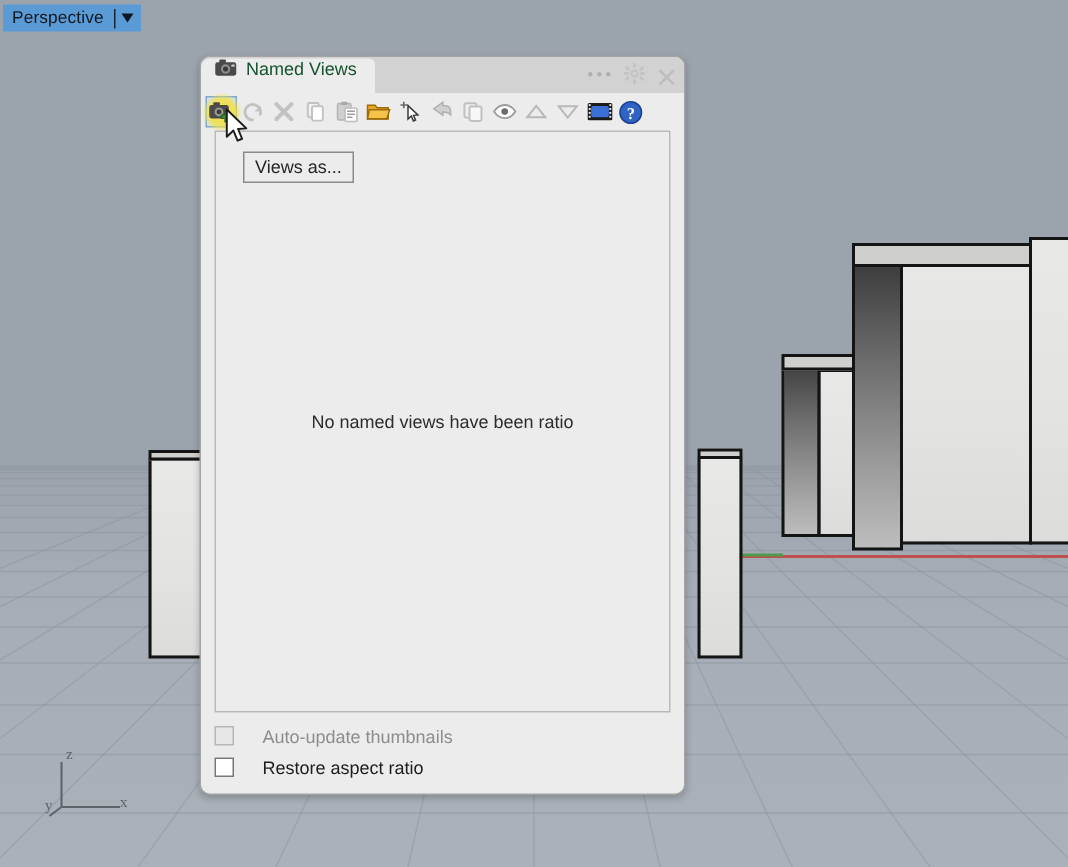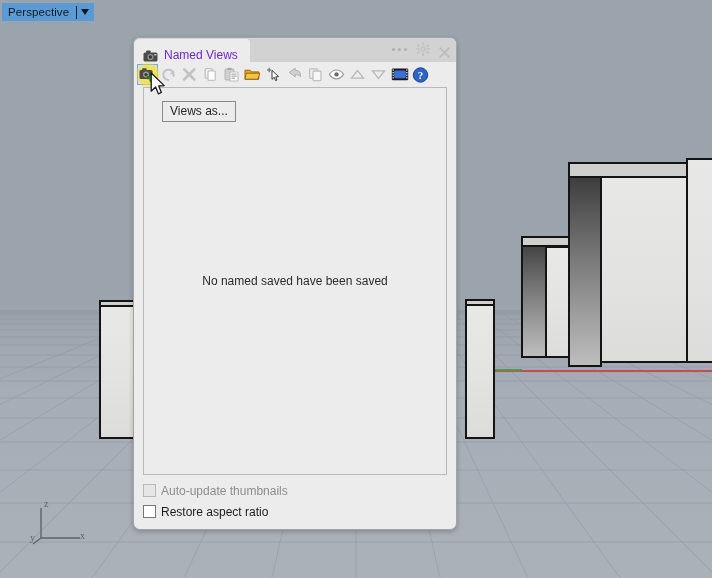--- a/index.html
+++ b/index.html
@@ -144,29 +144,29 @@
     height: 24px;
     background: #d2d2d2;
     border-top-left-radius: 6px;
     border-top-right-radius: 6px;
     display: flex;
     align-items: flex-end;
     flex: 0 0 auto;
   }
   .tab {
     display: flex;
-    align-items: flex-end;
+    align-items: flex-start;
     gap: 6px;
     height: 23px;
     padding: 0 12px 0 9px;
     background: #ececec;
     border-top-left-radius: 6px;
     border-top-right-radius: 4px;
     font-size: 12px;
-    color: #6d28d9;
+    color: #14532d;
     box-sizing: border-box;
   }
   .tab-title { white-space: nowrap; }
 
   .cam-icon { width: 15px; height: 12px; position: relative; display: inline-block; }
 
   .tabbar-right {
     position: absolute;
     right: 6px;
     top: 4px;
@@ -243,21 +243,21 @@
   }
 
   
   .checks {
     flex: 0 0 auto;
     padding: 5px 0 7px 9px;
   }
   .chk-row {
     display: flex;
     align-items: center;
-    gap: 5px;
+    gap: 19px;
     height: 21px;
   }
   .chk {
     width: 13px;
     height: 13px;
     box-sizing: border-box;
     background: #ffffff;
     border: 1px solid #767676;
     flex: 0 0 auto;
   }
@@ -539,21 +539,21 @@
 
       <div class="tbtn">
         <svg width="17" height="16" viewBox="0 0 17 16">
           <circle cx="8.5" cy="8" r="7.2" fill="#2f63c4" stroke="#1c4391" stroke-width="1"></circle>
           <text x="8.5" y="12.2" text-anchor="middle" font-family="Liberation Serif, serif" font-size="11" font-weight="bold" fill="#ffffff">?</text>
         </svg>
       </div>
     </div>
 
     <div class="list-area">
-      <span class="empty-msg">No named saved have been saved</span>
+      <span class="empty-msg">No named views have been ratio</span>
       <div class="tooltip">Views as...</div>
     </div>
 
     <div class="checks">
       <div class="chk-row">
         <span class="chk disabled"></span>
         <span class="chk-label disabled">Auto-update thumbnails</span>
       </div>
       <div class="chk-row">
         <span class="chk"></span>

